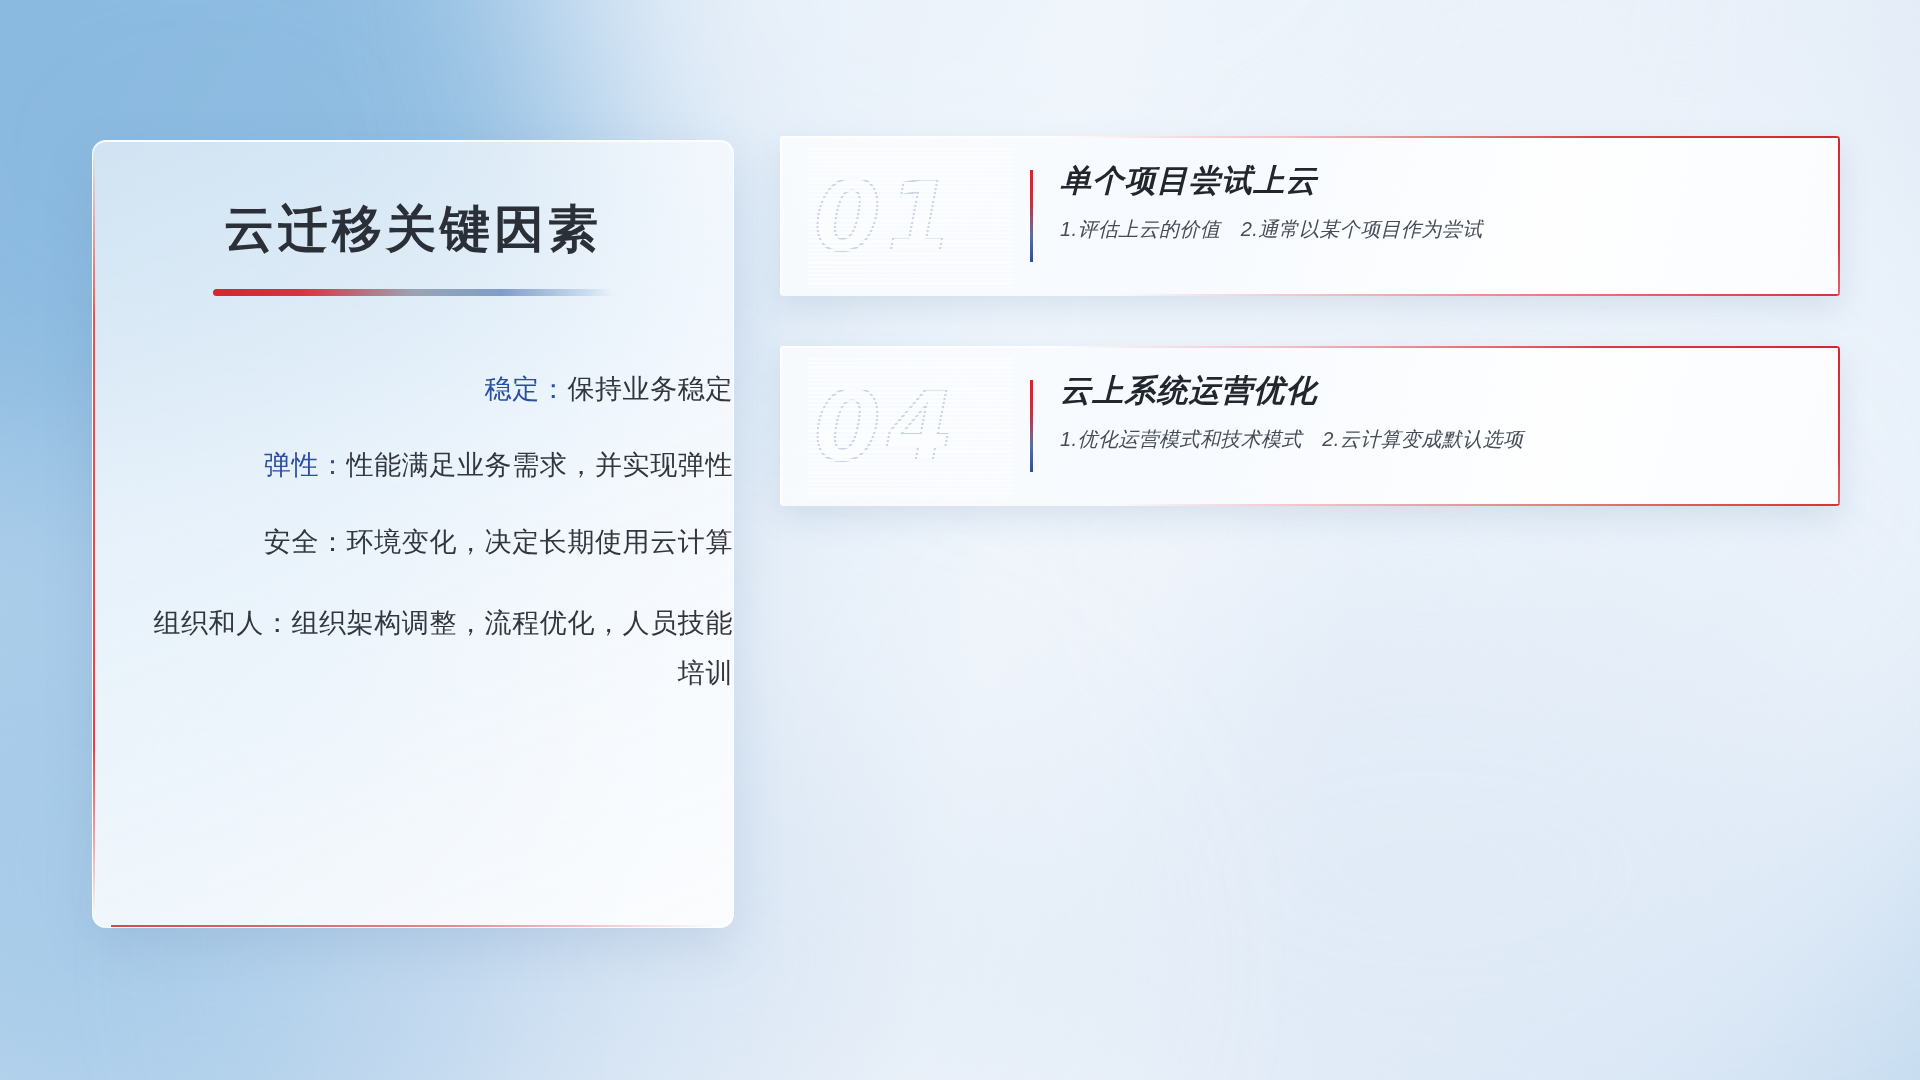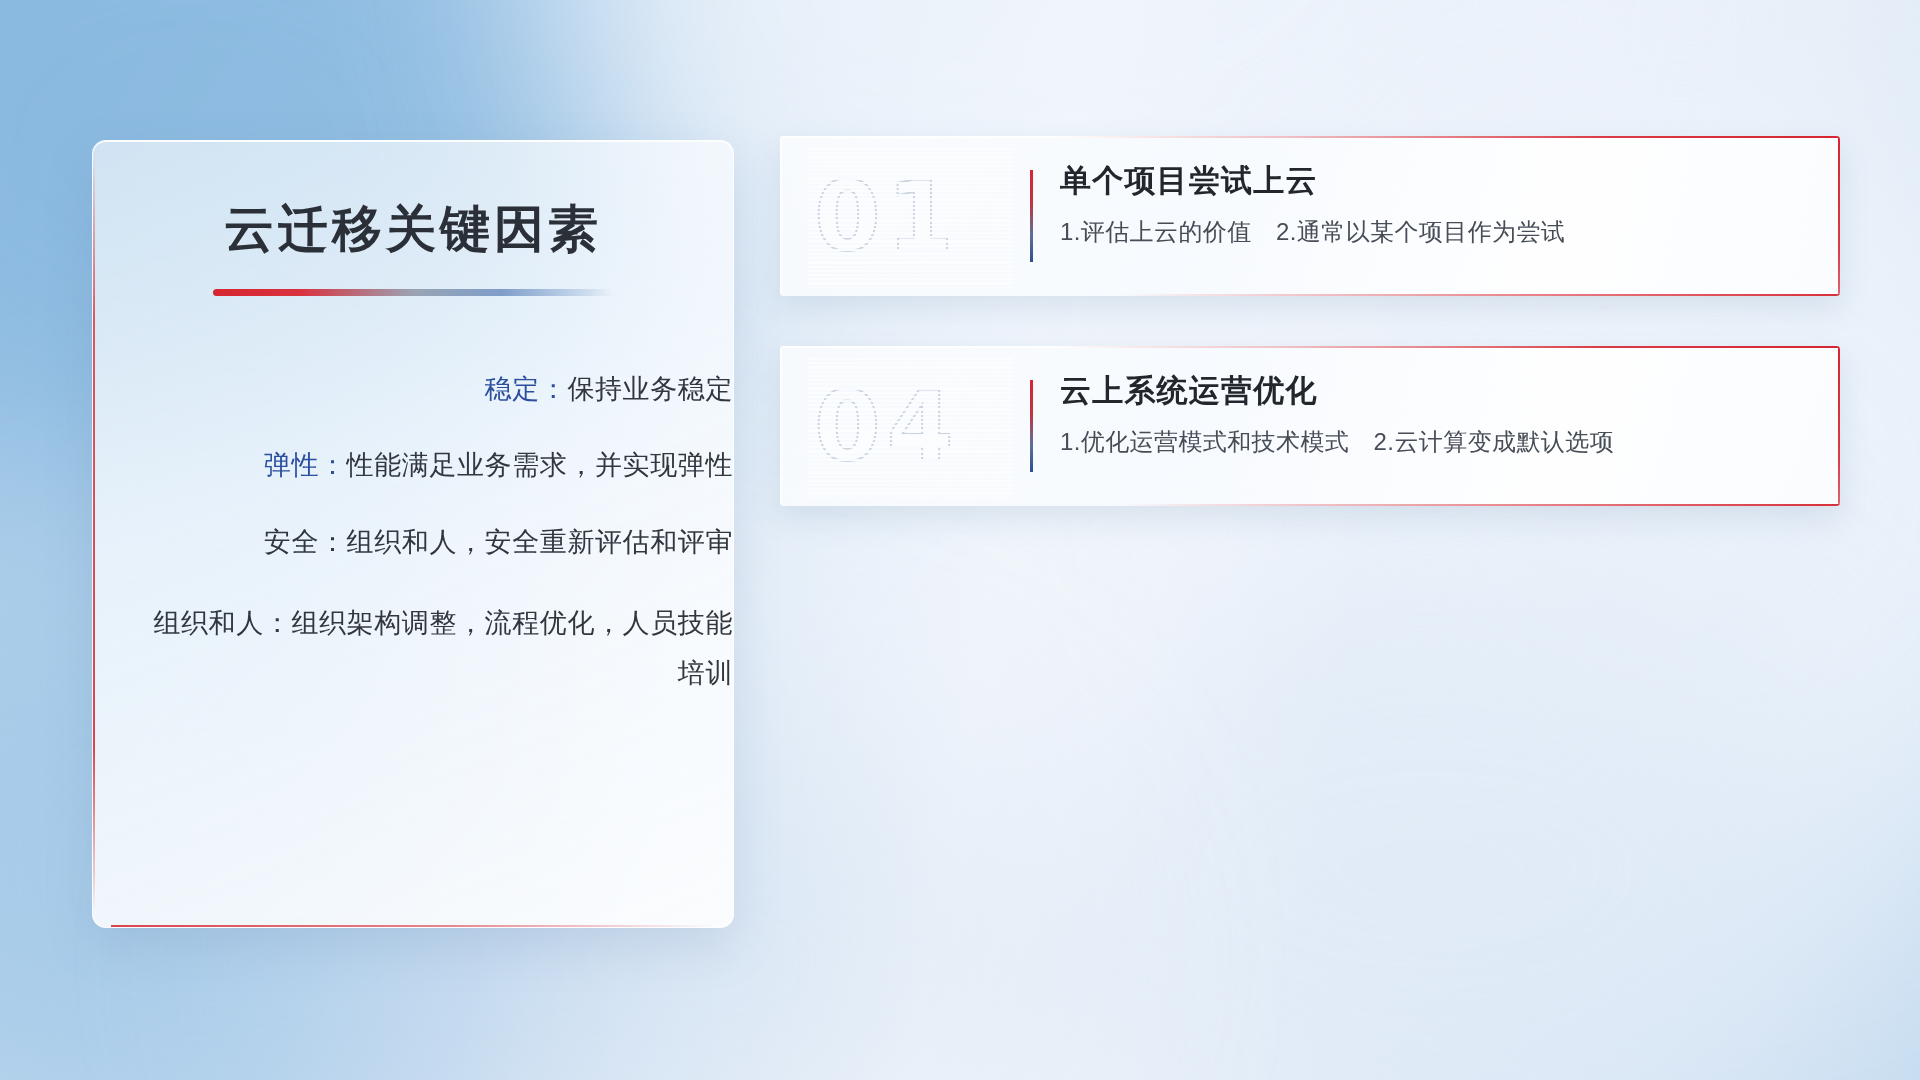--- a/index.html
+++ b/index.html
@@ -58,21 +58,21 @@
   .panel-list{margin:0;padding:74px 0 0 44px;list-style:none;}
   .panel-list li{
     font-size:27px;line-height:1.42;color:#32373f;margin-bottom:38px;
     letter-spacing:.6px;white-space:nowrap;text-align:right;
   }
   .panel-list li.wrap{white-space:normal;line-height:1.85;margin-bottom:0;}
   .lbl{color:#2b4f9e;}
   .lbl-dark{color:#32373f;}
 
   
-  #cards{position:absolute;left:780px;top:136px;width:1060px;z-index:3;}
+  #cards{position:absolute;left:780px;top:136px;width:1060px;z-index:3;font-style:italic;}
   .card{
     position:relative;height:160px;margin-bottom:50px;
     border-radius:4px;
     background:linear-gradient(105deg,rgba(255,255,255,.72) 0%,rgba(248,251,255,.86) 38%,rgba(255,255,255,.95) 72%,rgba(252,253,255,.92) 100%);
     box-shadow:0 12px 30px rgba(96,130,170,.16);
     overflow:hidden;
   }
   .card:last-child{margin-bottom:0;}
   .card .edge-top{
     position:absolute;left:0;right:0;top:0;height:2px;
@@ -110,21 +110,21 @@
   }
   .card-bar{
     position:absolute;left:250px;top:34px;width:3px;height:92px;
     background:linear-gradient(180deg,#d62530 0%,#c0343f 36%,#5f6f9a 70%,#2f4f93 100%);
   }
   .card-body{position:absolute;left:280px;top:24px;right:40px;}
   .card-title{
     margin:0;font-size:31px;font-weight:700;color:#22272e;letter-spacing:1.2px;
   }
   .card-desc{
-    margin:14px 0 0 0;font-size:24px;color:#474d57;letter-spacing:.4px;
+    margin:14px 0 0 0;font-size:20px;color:#474d57;letter-spacing:.4px;
   }
 </style>
 </head>
 <body>
 
 <div id="bg">
   <div class="bg-base"></div>
   <div class="bg-blob blob-a"></div>
   <div class="bg-blob blob-b"></div>
   <div class="bg-blob blob-c"></div>
@@ -139,21 +139,21 @@
   <div class="title-rule"></div>
 
   <ul class="panel-list">
     <li>
       <span class="lbl">稳定：</span><span>保持业务稳定</span>
     </li>
     <li>
       <span class="lbl">弹性：</span><span>性能满足业务需求，并实现弹性</span>
     </li>
     <li>
-      <span class="lbl-dark">安全：</span><span>组织和人，安全重新评估和评审</span>
+      <span class="lbl-dark">安全：</span><span>环境变化，决定长期使用云计算</span>
     </li>
     <li class="wrap">
       <span class="lbl-dark">组织和人：</span><span>组织架构调整，流程优化，人员技能培训</span>
     </li>
   </ul>
 </section>
 
 <section id="cards">
 
   <article class="card">

